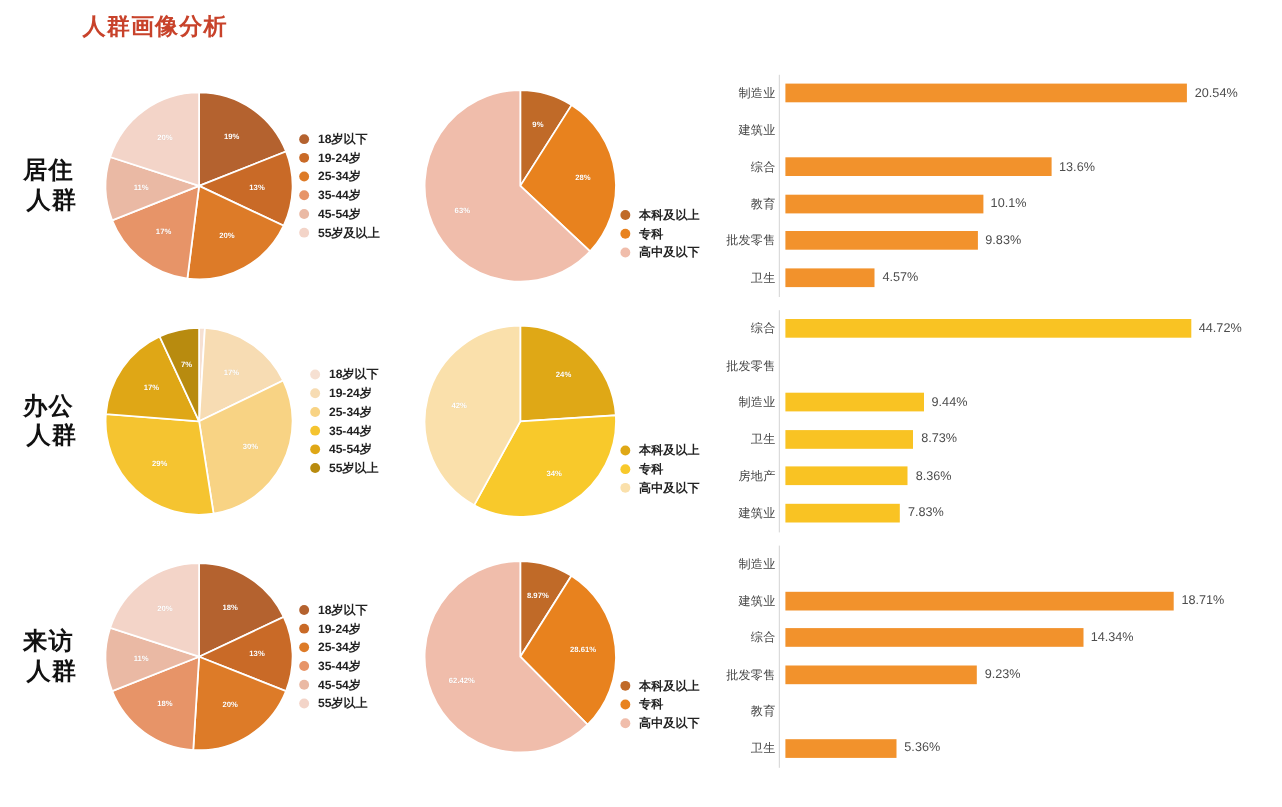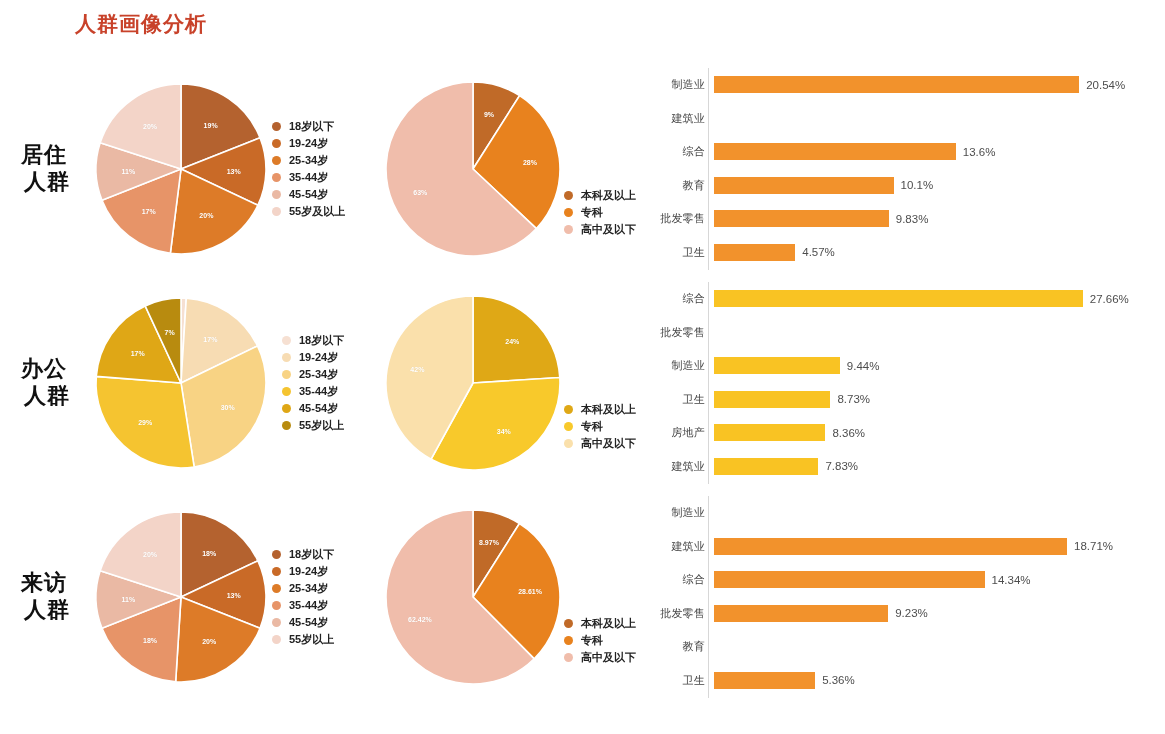--- a/index.html
+++ b/index.html
@@ -270,21 +270,21 @@
           </div>
         </div>
       </div>
       <div class="bar-block">
         <div class="bar-grid">
           <div class="axis"></div>
           <div class="bar-row">
             <div class="bar-cat">综合</div>
             <div class="bar-track">
               <div class="bar" style="width: 368.8px; background: rgb(249, 195, 35);"></div>
-              <div class="bar-val">27.66%</div>
+              <div class="bar-val">44.72%</div>
             </div>
           </div>
           <div class="bar-row">
             <div class="bar-cat">批发零售</div>
           </div>
           <div class="bar-row">
             <div class="bar-cat">制造业</div>
             <div class="bar-track">
               <div class="bar" style="width: 125.867px; background: rgb(249, 195, 35);"></div>
               <div class="bar-val">9.44%</div>

